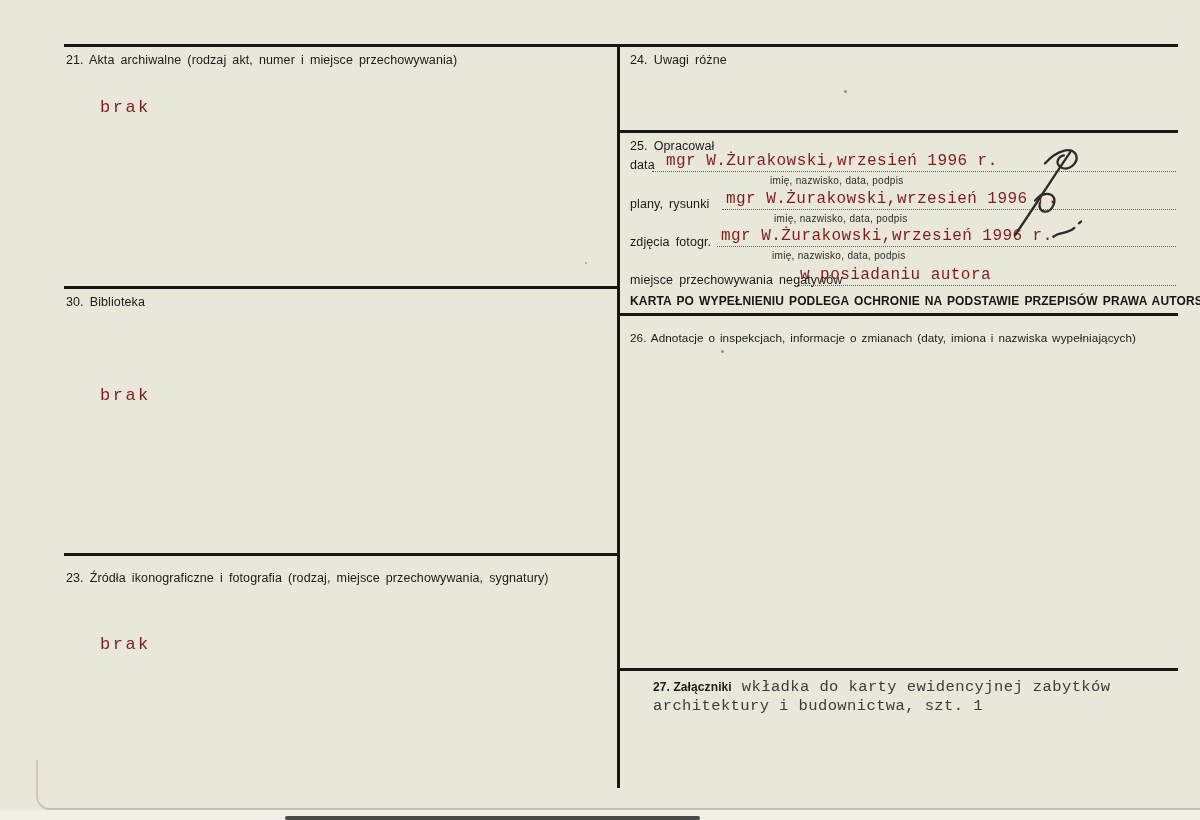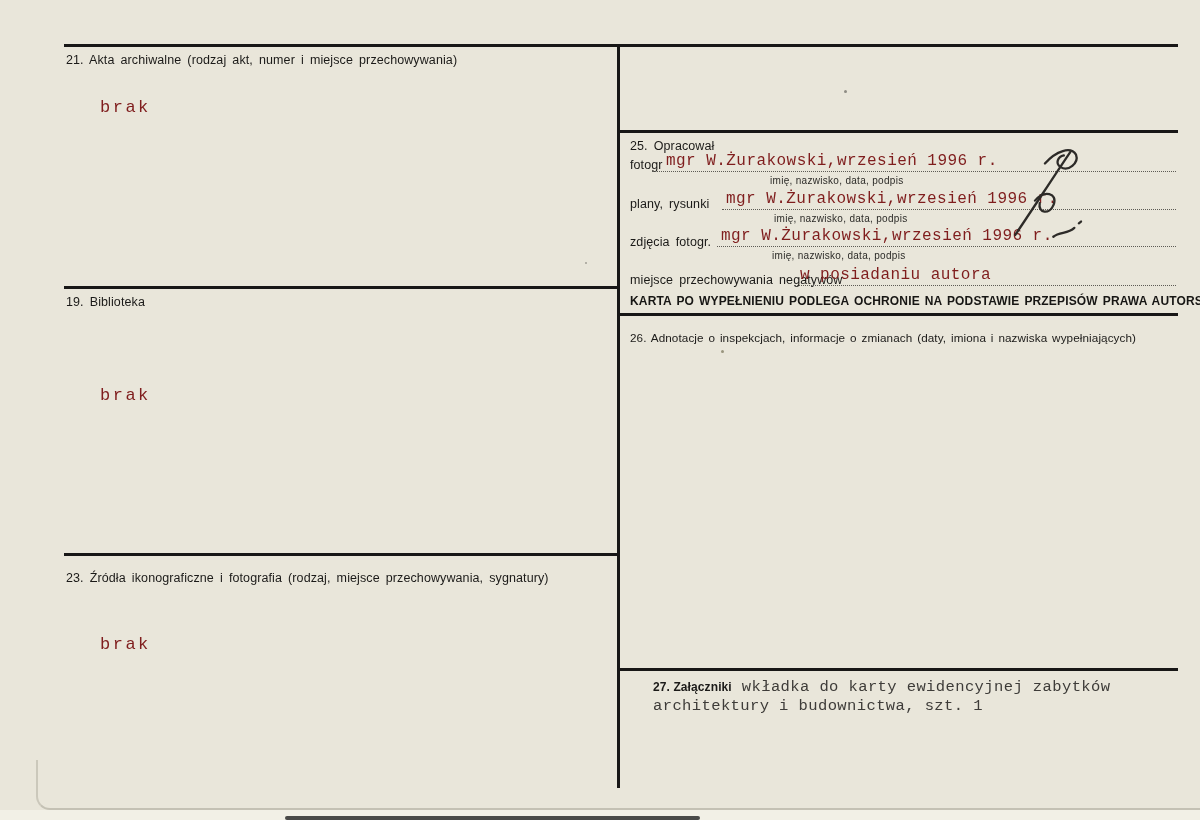--- a/index.html
+++ b/index.html
@@ -85,30 +85,31 @@
   <div class="rule v-divider"></div>
   <div class="rule l-rule-1"></div>
   <div class="rule l-rule-2"></div>
   <div class="rule r-rule-1"></div>
   <div class="rule r-rule-2"></div>
   <div class="rule r-rule-3"></div>
 
   <div class="hdr" style="left:66px;top:52px;width:548px;">21. Akta archiwalne (rodzaj akt, numer i miejsce przechowywania)</div>
   <div class="typed typed-brak" style="left:100px;top:98px;">brak</div>
 
-  <div class="hdr" style="left:66px;top:294px;width:548px;">19. Biblioteka</div>
+  <div class="hdr" style="left:66px;top:294px;width:548px;">30. Biblioteka</div>
   <div class="typed typed-brak" style="left:100px;top:386px;">brak</div>
 
   <div class="hdr" style="left:66px;top:564px;width:548px;margin-top:6px;">23. Źródła ikonograficzne i fotografia (rodzaj, miejsce przechowywania, sygnatury)</div>
   <div class="typed typed-brak" style="left:100px;top:635px;">brak</div>
 
+  <div class="hdr" style="left:630px;top:52px;width:540px;">24. Uwagi różne</div>
 
   <div class="hdr" style="left:630px;top:138px;width:540px;">25. Opracował</div>
 
-  <div class="hdr" style="left:630px;top:157px;">fotogr</div>
+  <div class="hdr" style="left:630px;top:157px;">data</div>
   <div class="typed typed-val" style="left:666px;top:152px;">mgr W.Żurakowski,wrzesień 1996 r.</div>
   <div class="dotted" style="left:652px;top:169px;width:524px;"></div>
   <div class="caption" style="left:770px;top:175px;">imię, nazwisko, data, podpis</div>
 
   <div class="hdr" style="left:630px;top:196px;">plany, rysunki</div>
   <div class="typed typed-val" style="left:726px;top:190px;">mgr W.Żurakowski,wrzesień 1996 r.</div>
   <div class="dotted" style="left:722px;top:207px;width:454px;"></div>
   <div class="caption" style="left:774px;top:213px;">imię, nazwisko, data, podpis</div>
 
   <div class="hdr" style="left:630px;top:234px;text-align:center;">zdjęcia fotogr.</div>

